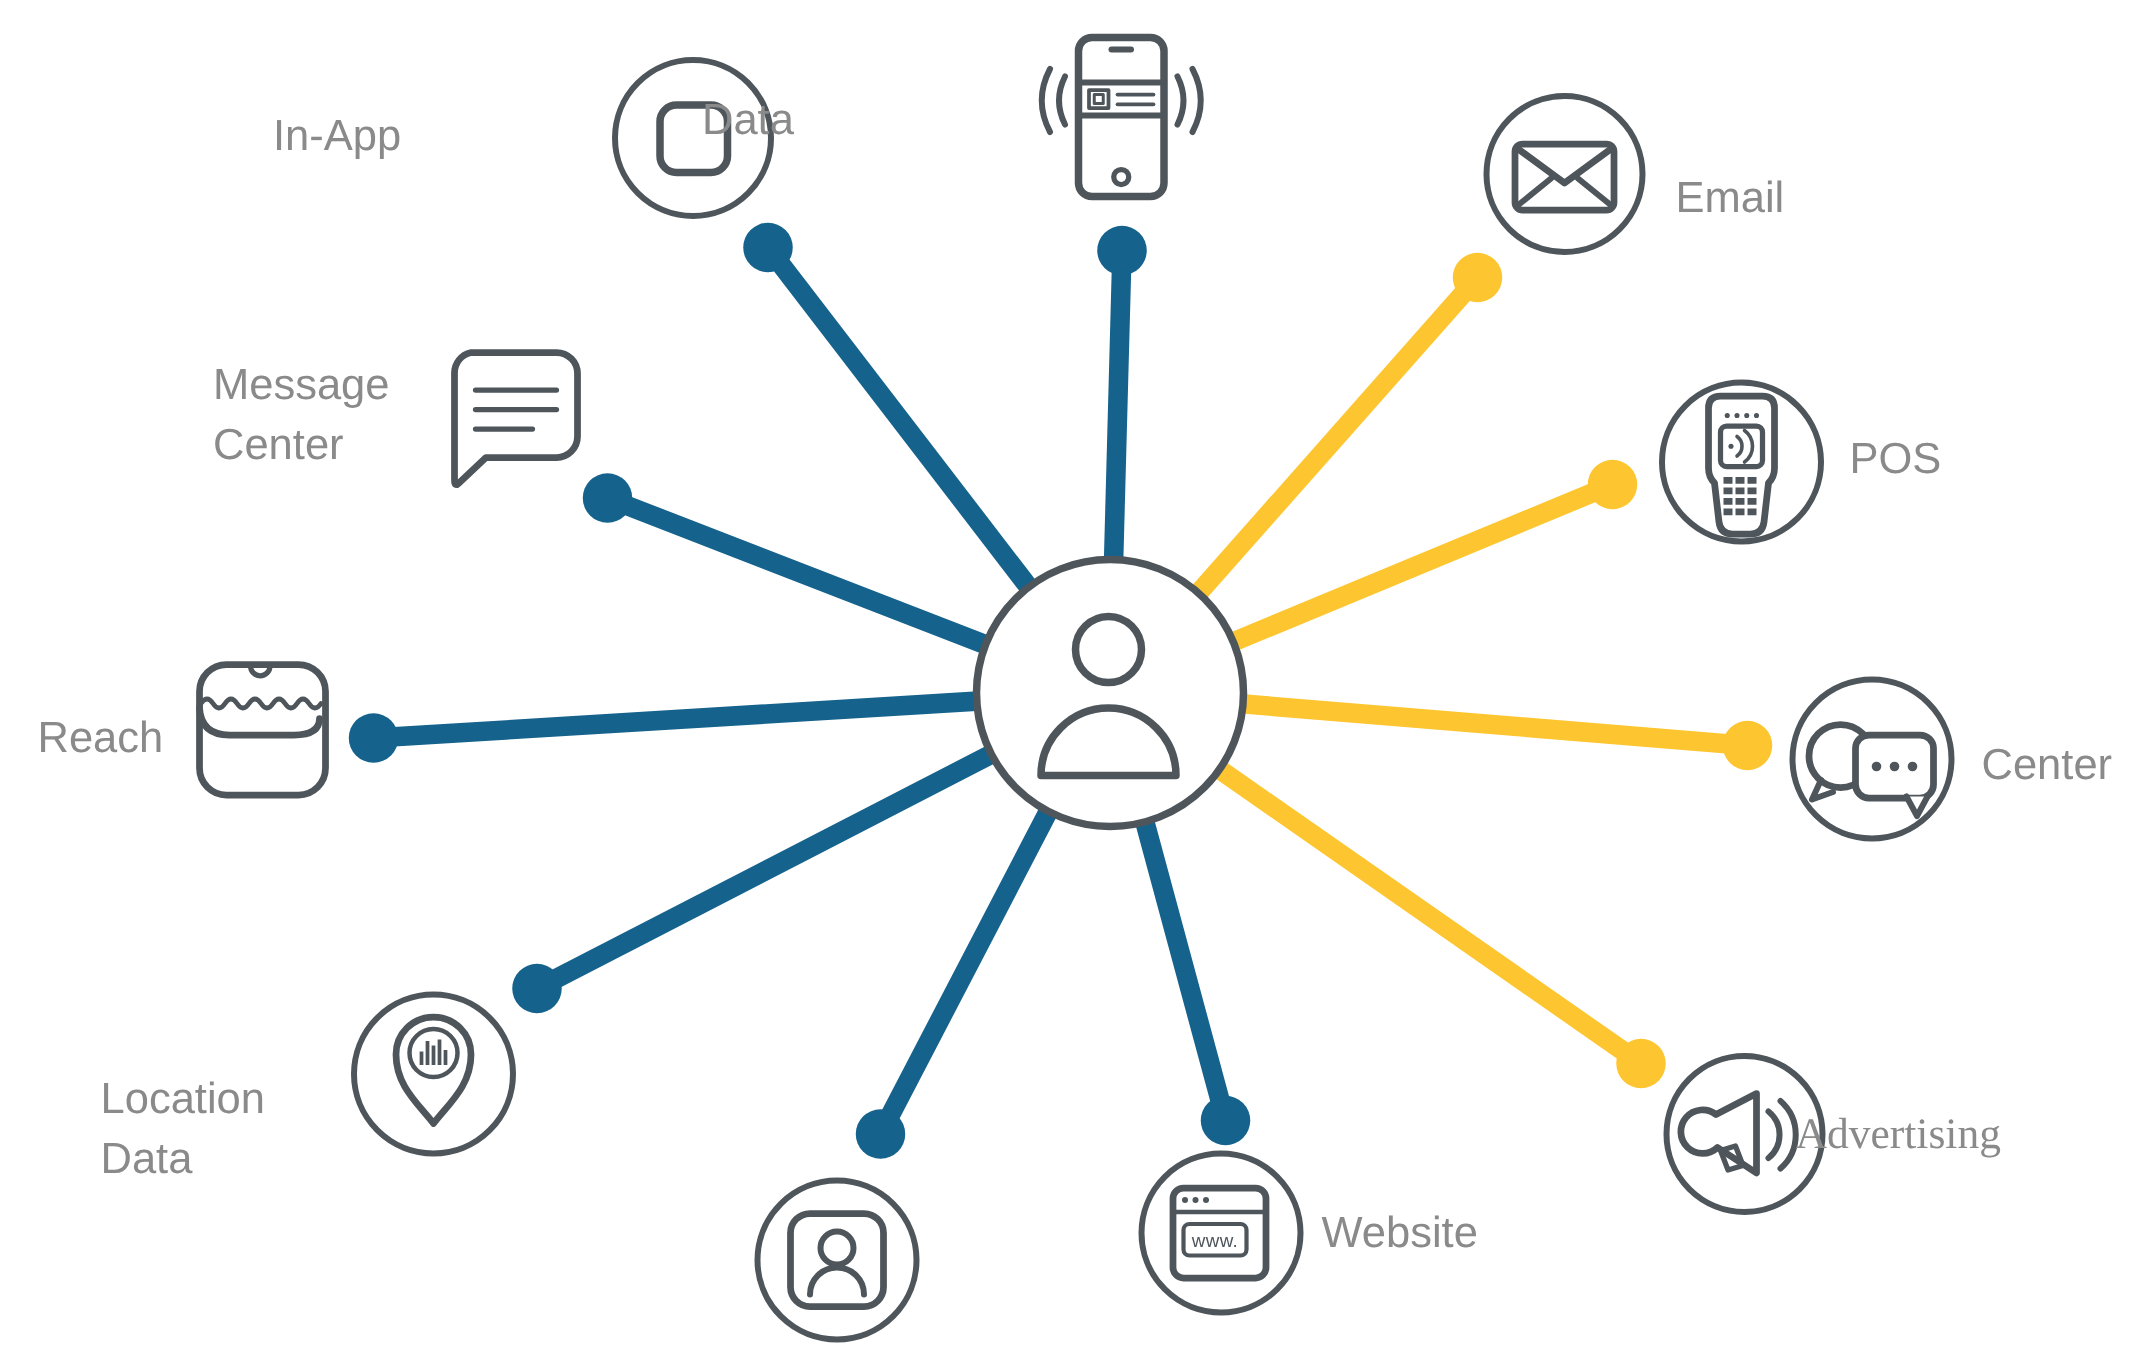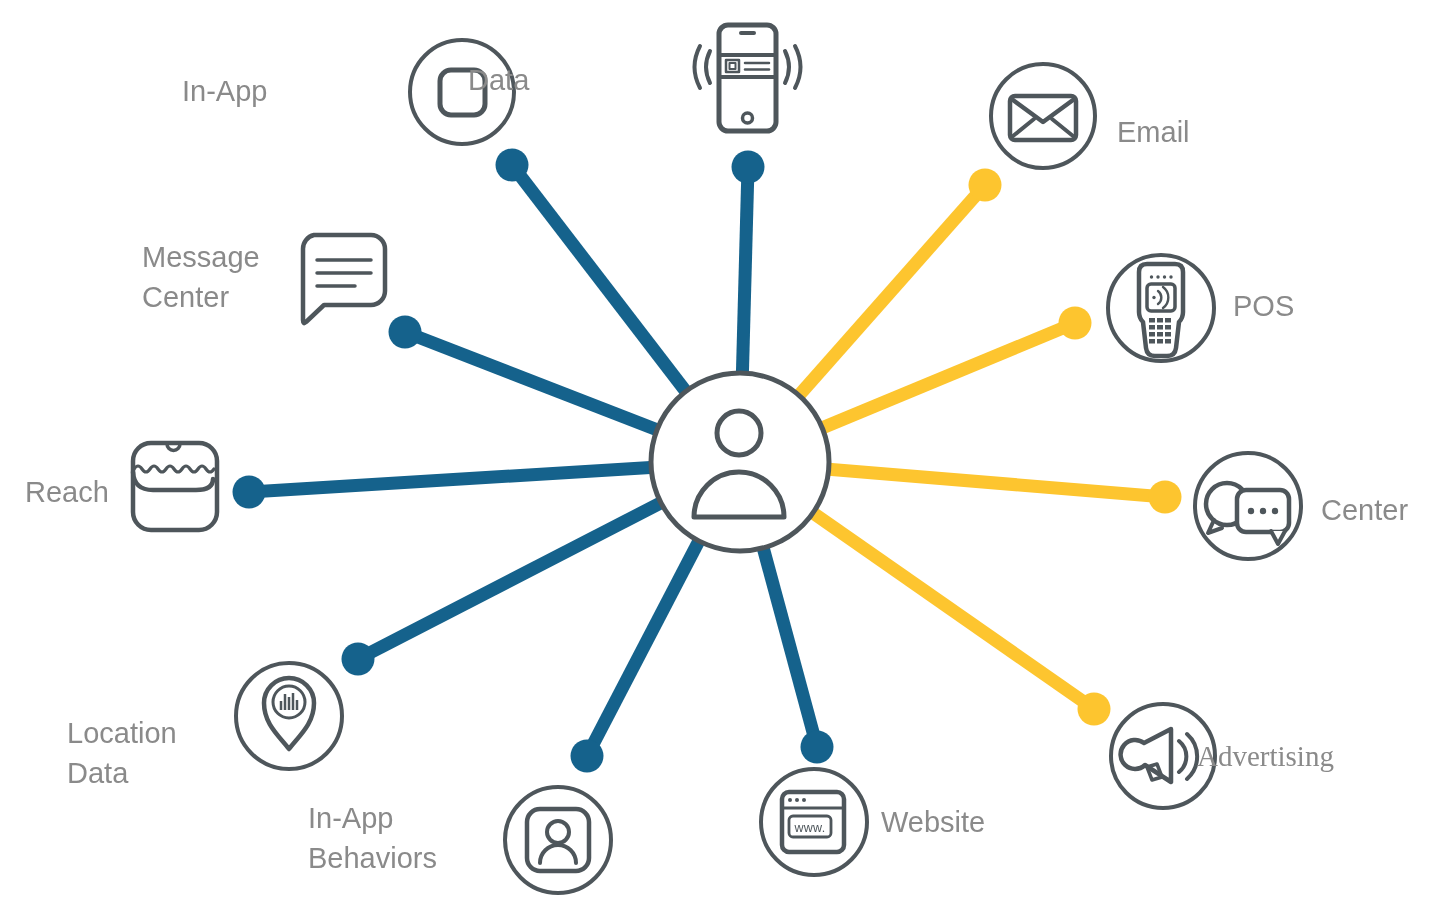--- a/index.html
+++ b/index.html
@@ -220,18 +220,17 @@
 
   </svg>
 
   <div class="label ra" style="left:182px;top:91px;width:210px;">In-App</div>
   <div class="label ra" style="left:468px;top:80px;width:210px;">Data</div>
   <div class="label" style="left:1117px;top:132px;">Email</div>
   <div class="label" style="left:1233px;top:306px;text-align:right;">POS</div>
   <div class="label" style="left:1321px;top:510px;">Center</div>
   <div class="label" style="left:1197px;top:756px;font-family:Liberation Serif, serif;">Advertising</div>
   <div class="label" style="left:881px;top:822px;">Website</div>
-  <div class="label ra" style="left:308px;top:838px;width:180px;">In-App Behaviors</div>
   <div class="label ra" style="left:67px;top:711px;width:140px;margin-top:42px;">Location Data</div>
   <div class="label ra" style="left:0px;top:492px;width:112px;margin-left:25px;">Reach</div>
   <div class="label ra" style="left:142px;top:277px;width:140px;">Message Center</div>
 
 </div>
 
 </body></html>

